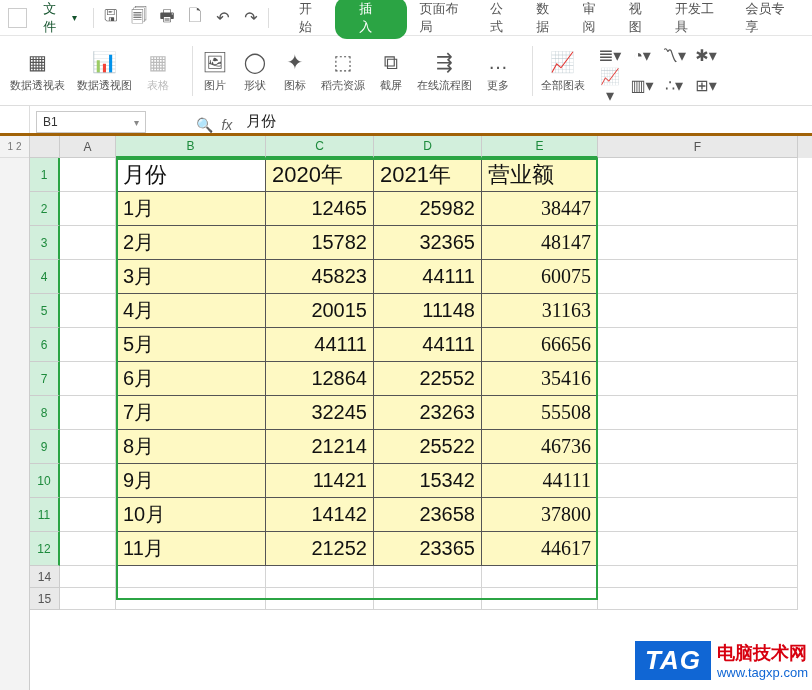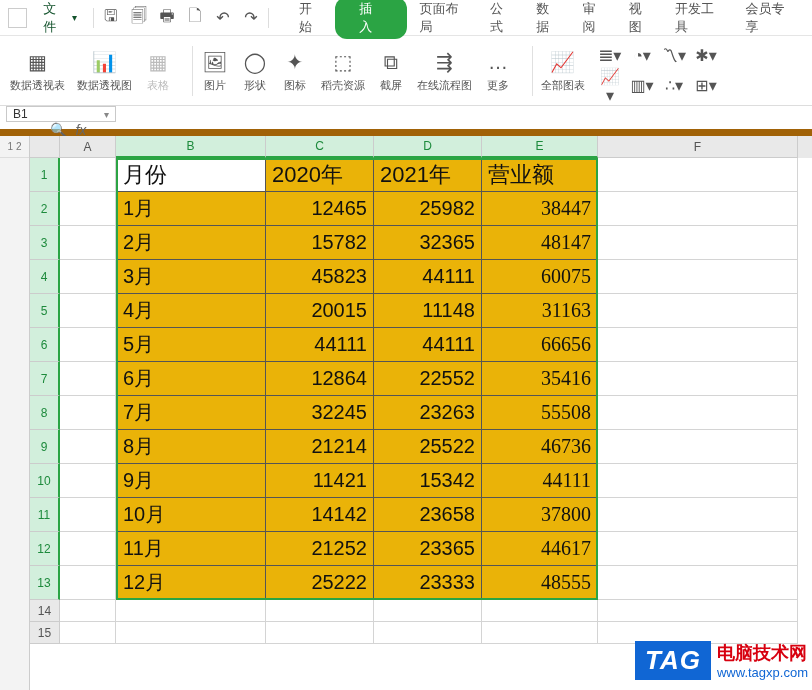--- a/index.html
+++ b/index.html
@@ -22,21 +22,21 @@
 
 .ribbon { height: 70px; background: #fff; display: flex; align-items: center; padding: 4px 10px; border-bottom: 1px solid #ddd; }
 .ribbon-group { display: flex; flex-direction: column; align-items: center; margin-right: 12px; color: #555; font-size: 11px; cursor: pointer; }
 .ribbon-group .rg-icon { width: 28px; height: 28px; display: flex; align-items: center; justify-content: center; font-size: 20px; margin-bottom: 2px; }
 .ribbon-group.disabled { color: #bbb; }
 .ribbon-sep { width: 1px; height: 50px; background: #e0e0e0; margin: 0 8px; }
 .ribbon-mini-grid { display: grid; grid-template-columns: repeat(4, 26px); grid-auto-rows: 26px; gap: 4px 6px; align-items: center; }
 .ribbon-mini-grid .mini { font-size: 16px; color: #555; cursor: pointer; text-align: center; }
 
 
-.formula-row { height: 30px; border-bottom: 7px solid #a16207; display: flex; align-items: flex-start; flex-direction: column; }
+.formula-row { height: 30px; border-bottom: 3px solid #a16207; display: flex; align-items: flex-end; }
 .ruler-stub { width: 30px; height: 100%; border-right: 1px solid #ddd; }
 .name-box { width: 110px; height: 22px; margin-left: 6px; border: 1px solid #c9c9c9; display: flex; align-items: center; padding: 0 6px; font-size: 12px; justify-content: space-between; color: #333; }
 .name-box::after { content: "▾"; color: #888; font-size: 10px; }
 .fx-icons { margin-left: 50px; display: flex; align-items: center; gap: 8px; color: #666; font-size: 14px; }
 .formula-input { flex: 1; margin-left: 10px; font-size: 15px; color: #222; padding: 2px 4px; }
 
 
 .sheet-area { display: flex; height: calc(690px - 36px - 70px - 30px); position: relative; }
 .left-gutter { width: 30px; background: #f3f3f3; border-right: 1px solid #ccc; }
 .left-gutter .sg { height: 22px; display:flex; align-items:center; justify-content:center; font-size:10px; color:#777; border-bottom:1px solid #ddd;}
@@ -62,21 +62,21 @@
 .row-h.sel { background:#d2efdc; color:#1d8a3c; border-right:2px solid #2ba444;}
 .cell { border-right:1px solid #d4d4d4; border-bottom:1px solid #d4d4d4; font-size: 20px; color:#111; display:flex; align-items:center; padding:0 6px; background:#fff; }
 .cell.a { width:56px; }
 .cell.b { width:150px; }
 .cell.c { width:108px; justify-content:flex-end; }
 .cell.d { width:108px; justify-content:flex-end; }
 .cell.e { width:116px; justify-content:flex-end;font-family:Liberation Serif, serif; }
 .cell.f { width:200px; }
 
 
-.cell.sel { background:#eab308; border-right:1px solid #555; border-bottom:1px solid #555; }
+.cell.sel { background:#fef9c3; border-right:1px solid #555; border-bottom:1px solid #555; }
 .row.hdr .cell.sel { font-size:22px; }
 .cell.sel.left-edge { border-left:1px solid #555; }
 .row.hdr .cell.b { justify-content:flex-start; }
 .row.hdr .cell.c, .row.hdr .cell.d, .row.hdr .cell.e { justify-content:flex-start; }
 
 
 .sel-border { position:absolute; border:2px solid #2ba444; pointer-events:none; }
 
 
 .cell.active { background:#fff !important; }
@@ -306,29 +306,20 @@
         </div>
         <div class="row">
           <div class="row-h sel">12</div>
           <div class="cell a"></div>
           <div class="cell b sel left-edge">11月</div>
           <div class="cell c sel">21252</div>
           <div class="cell d sel">23365</div>
           <div class="cell e sel">44617</div>
           <div class="cell f"></div>
         </div>
-        <div class="row">
-          <div class="row-h sel">13</div>
-          <div class="cell a"></div>
-          <div class="cell b sel left-edge">12月</div>
-          <div class="cell c sel">25222</div>
-          <div class="cell d sel">23333</div>
-          <div class="cell e sel">48555</div>
-          <div class="cell f"></div>
-        </div>
         <div class="row short">
           <div class="row-h">14</div>
           <div class="cell a"></div>
           <div class="cell b"></div>
           <div class="cell c"></div>
           <div class="cell d"></div>
           <div class="cell e"></div>
           <div class="cell f"></div>
         </div>
         <div class="row short">

